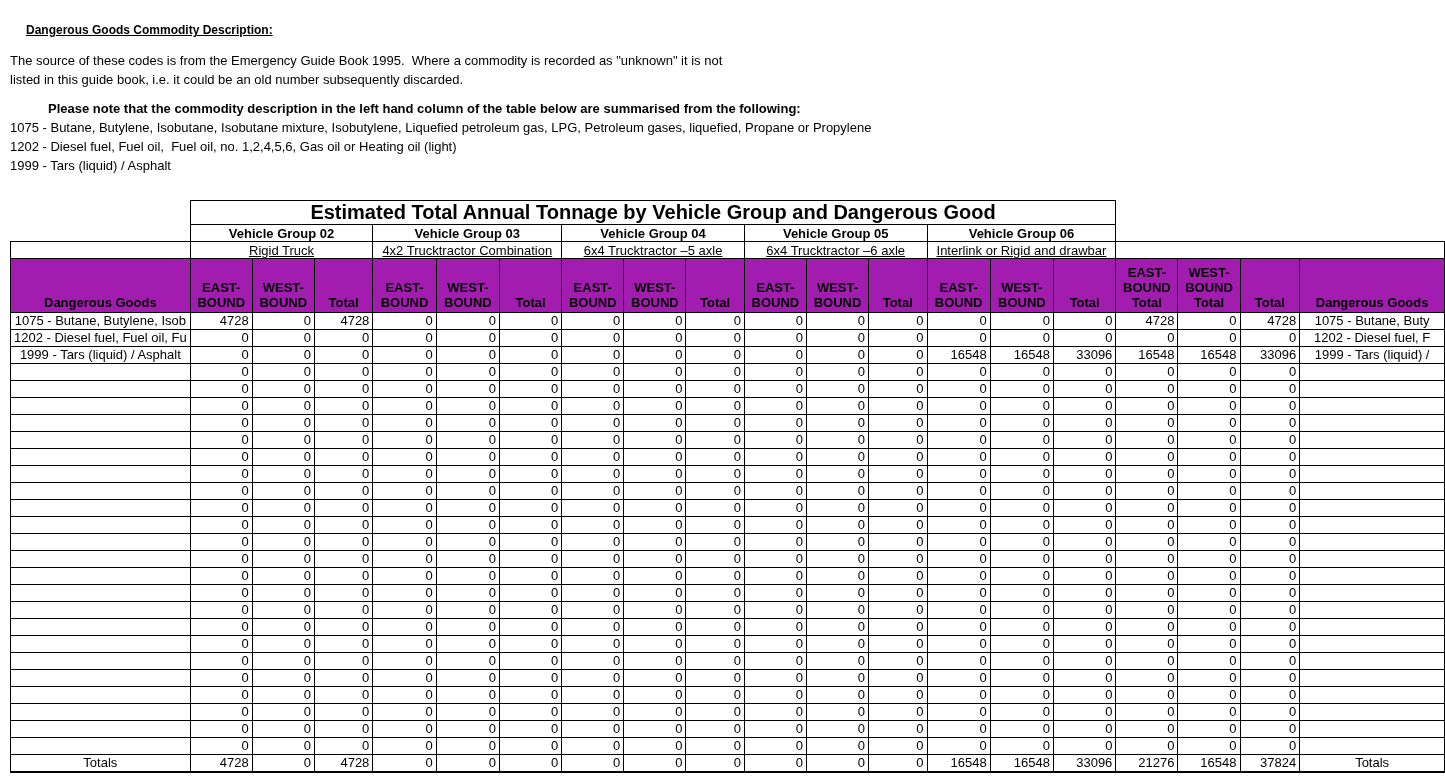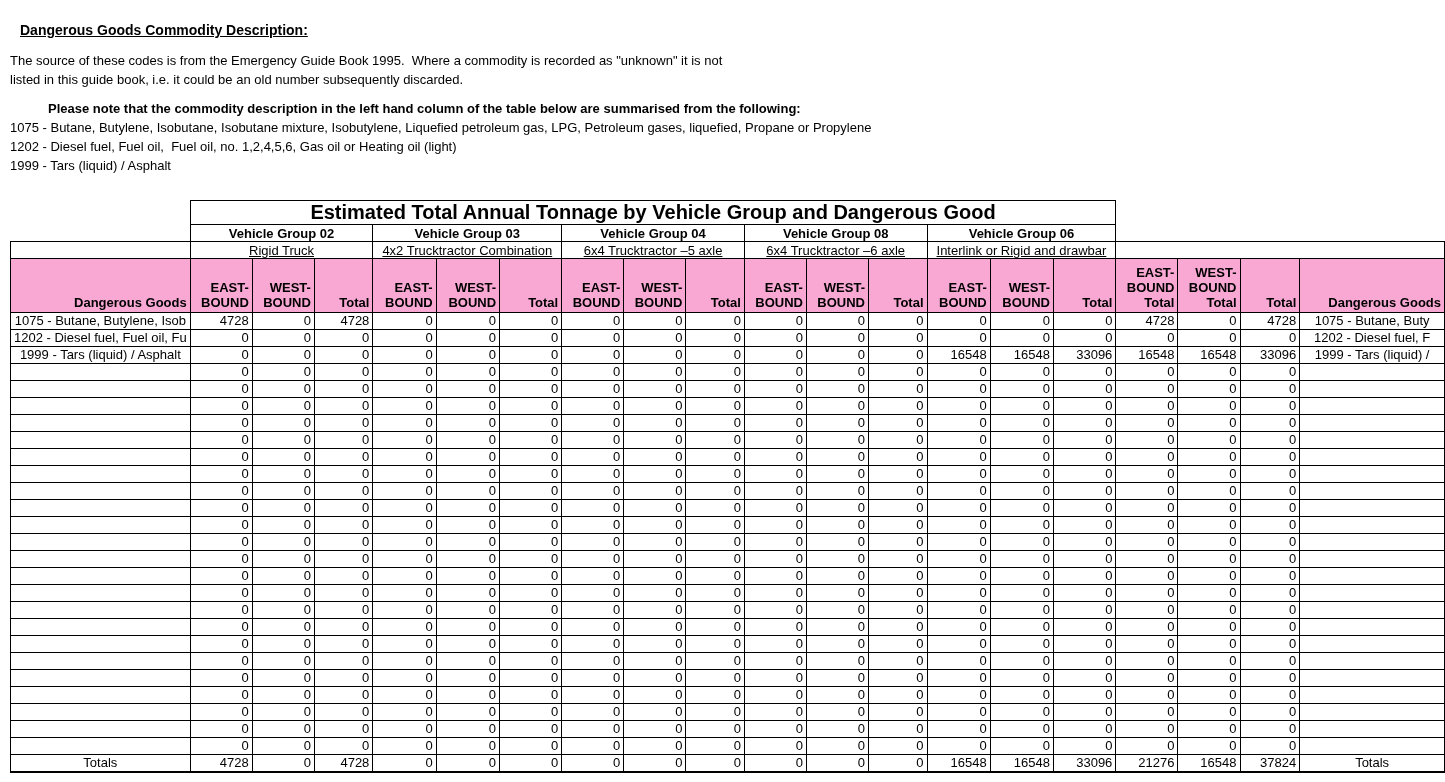--- a/index.html
+++ b/index.html
@@ -4,22 +4,22 @@
 <style>
   html,body{margin:0;padding:0;}
   body{
     width:1445px;height:782px;background:#ffffff;
     font-family:"Liberation Sans","DejaVu Sans",sans-serif;
     color:#000;
   }
   .doc{position:relative;width:1445px;height:782px;overflow:hidden;background:#fff;}
   .intro{padding:22px 0 0 10px;font-size:13px;}
   .intro h1{
-    font-size:14px;font-weight:bold;text-decoration:underline;
-    margin:0 0 13px 10px;line-height:16px;
+    font-size:12px;font-weight:bold;text-decoration:underline;
+    margin:0 0 13px 16px;line-height:16px;
   }
   .intro p{margin:0;line-height:19px;white-space:pre;}
   .intro p.note{font-weight:bold;margin-top:10px;padding-left:38px;}
   .tbl{
     border-collapse:collapse;table-layout:fixed;
     margin:25px 0 0 10px;
     font-size:13px;
   }
   .tbl td,.tbl th{
     padding:0 3px;overflow:hidden;white-space:nowrap;
@@ -31,22 +31,22 @@
     border:1px solid #000;font-weight:bold;font-size:20px;
     text-align:center;height:18px;
   }
   .group-row th{
     border:1px solid #000;font-weight:bold;text-align:center;height:16px;
   }
   .desc-row td{
     border:1px solid #000;text-align:center;height:16px;text-decoration:underline;
   }
   .hdr-row th{
-    border:1px solid #000;background:#f9a8d4;
-    text-align:right;vertical-align:bottom;
+    border:1px solid #000;background:#a21caf;
+    text-align:center;vertical-align:bottom;
     font-weight:bold;height:49px;line-height:15px;
     white-space:normal;padding:2px 3px;
   }
   tbody td{border:1px solid #000;height:16px;line-height:16px;}
   tfoot td{
     border:1px solid #000;border-bottom:2px solid #000;
     font-weight:bold;height:16px;line-height:16px;
   }
   .num{text-align:right;}
   .tot{font-weight:bold;}
@@ -94,21 +94,21 @@
       <tr class="title-row">
         <td class="nob"></td>
         <th class="title" colspan="15">Estimated Total Annual Tonnage by Vehicle Group and Dangerous Good</th>
         <td class="nob" colspan="4"></td>
       </tr>
       <tr class="group-row">
         <td class="nob"></td>
         <th colspan="3">Vehicle Group 02</th>
         <th colspan="3">Vehicle Group 03</th>
         <th colspan="3">Vehicle Group 04</th>
-        <th colspan="3">Vehicle Group 08</th>
+        <th colspan="3">Vehicle Group 05</th>
         <th colspan="3">Vehicle Group 06</th>
         <td class="nob" colspan="4"></td>
       </tr>
       <tr class="desc-row">
         <td class="nob"></td>
         <td colspan="3">Rigid Truck</td>
         <td colspan="3">4x2 Trucktractor Combination</td>
         <td colspan="3">6x4 Trucktractor –5 axle</td>
         <td colspan="3">6x4 Trucktractor –6 axle</td>
         <td colspan="3">Interlink or Rigid and drawbar</td>

